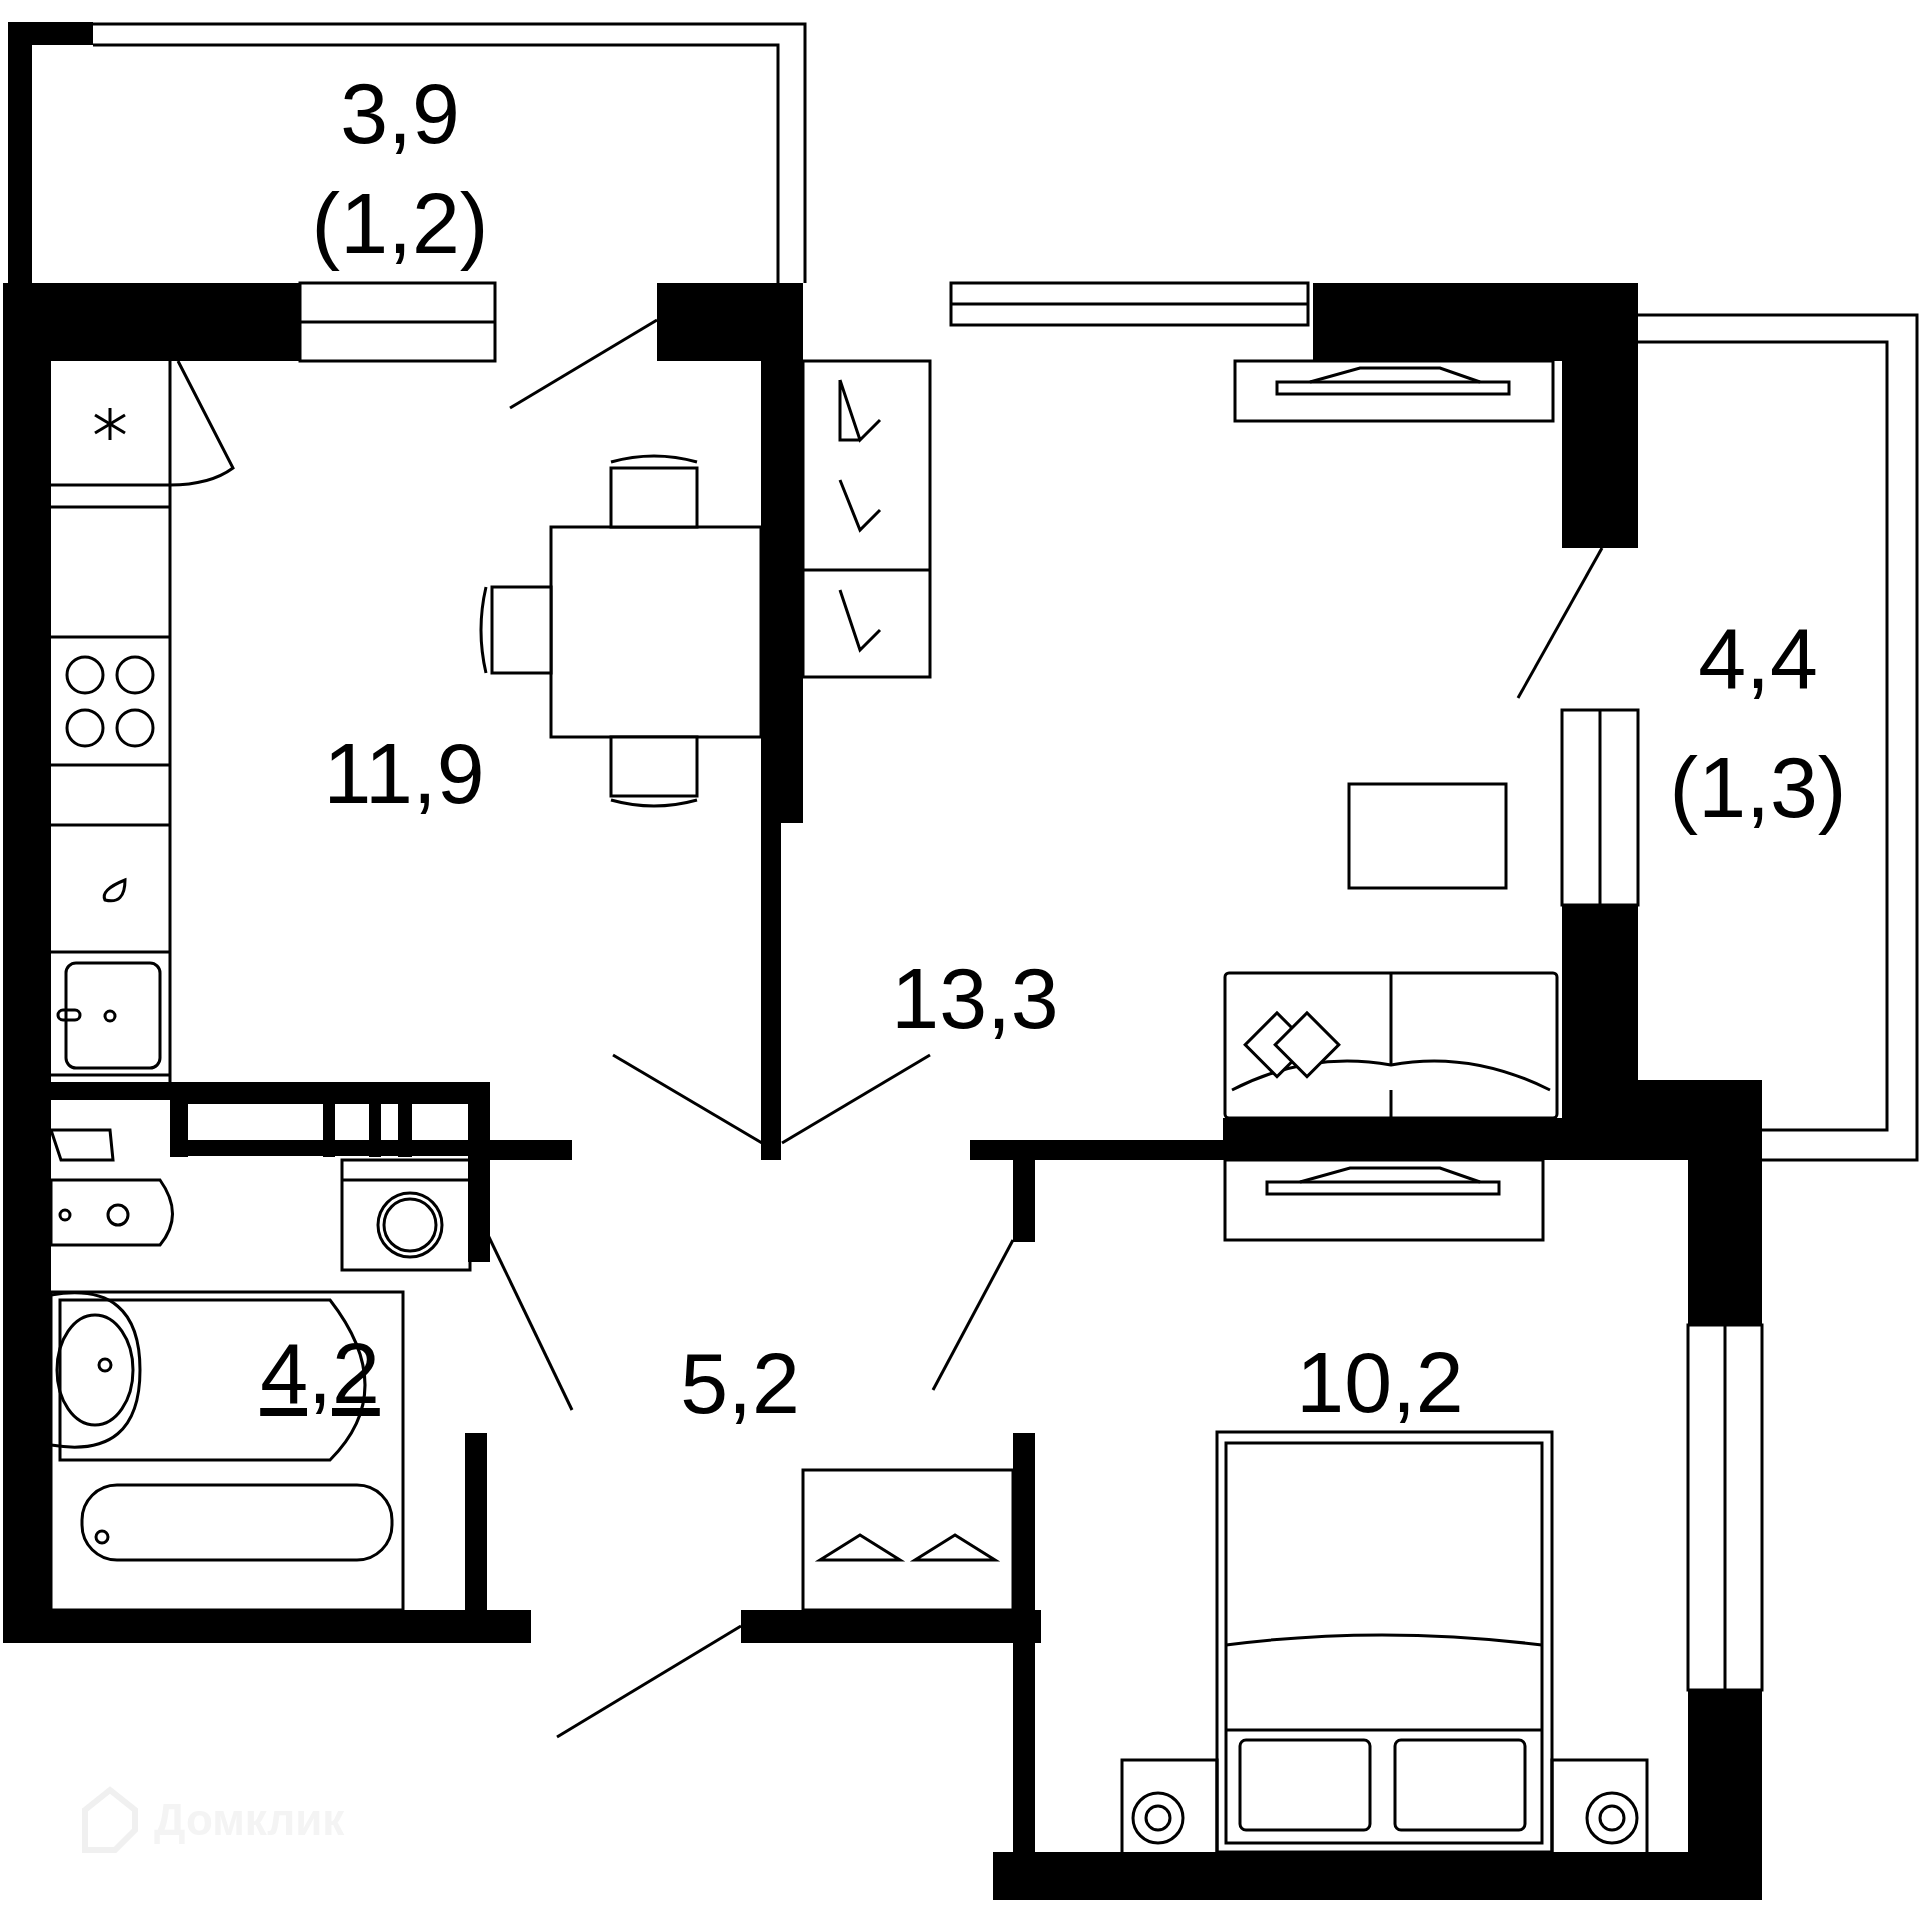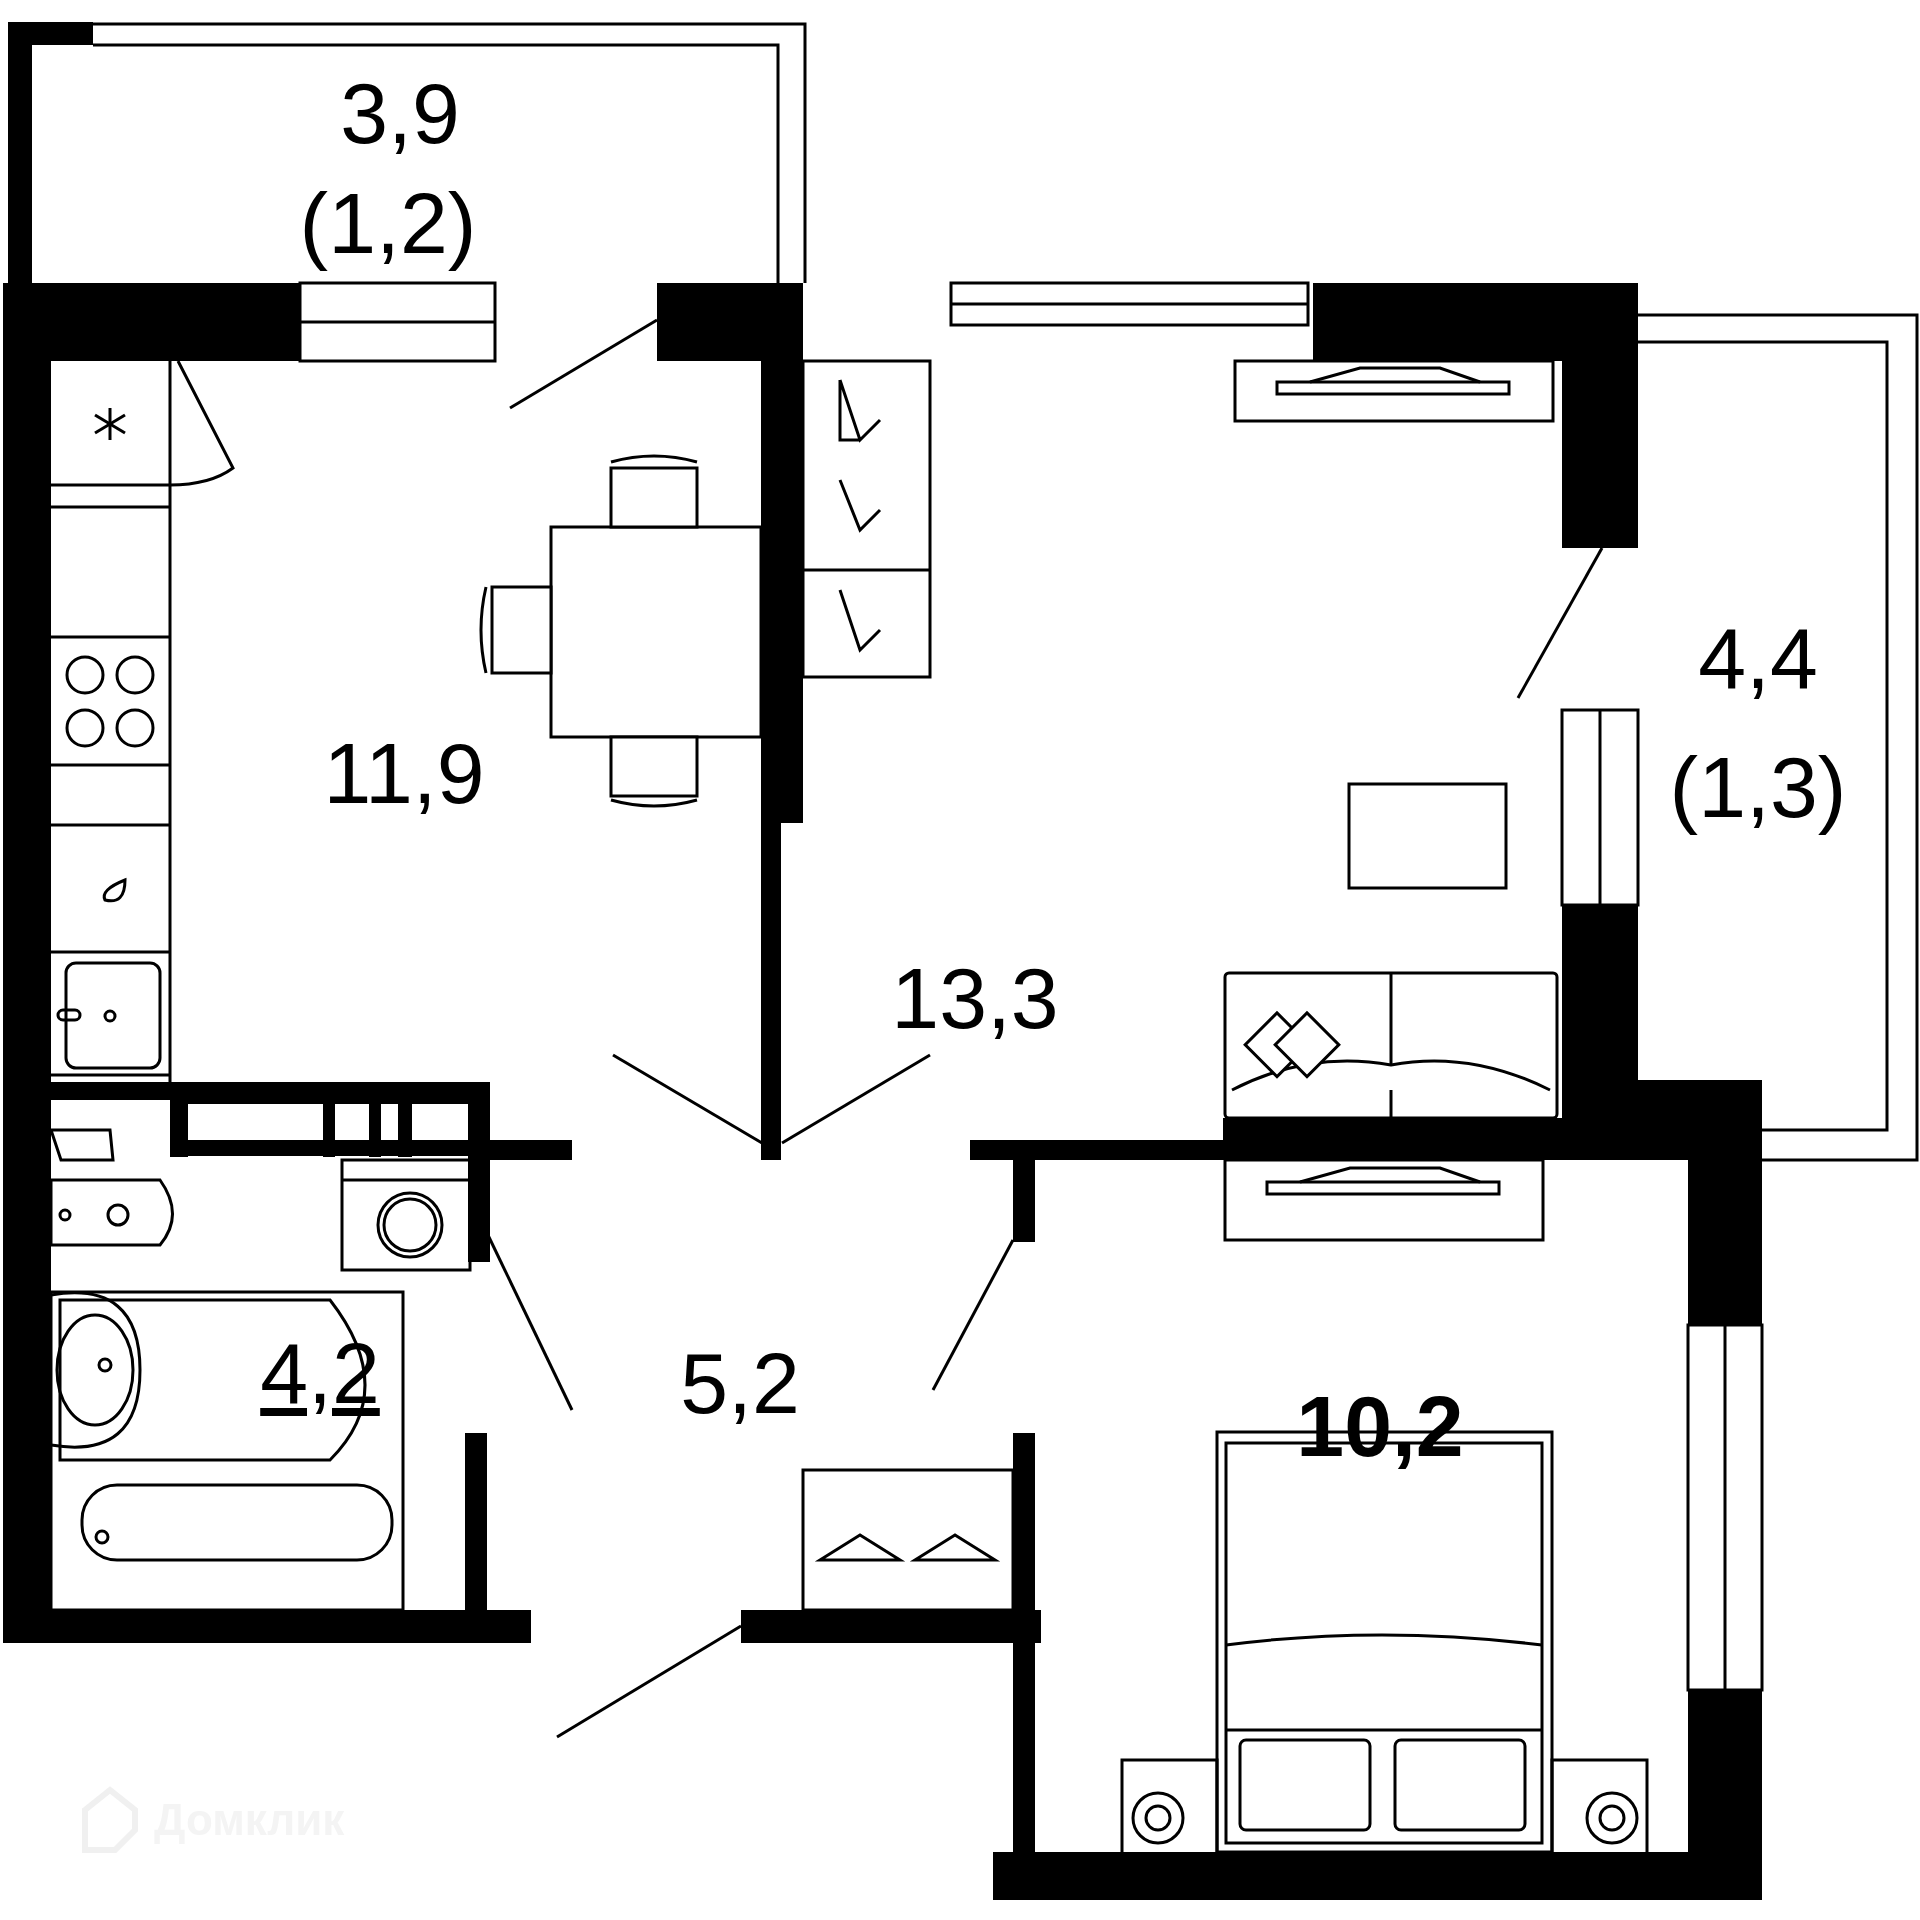--- a/index.html
+++ b/index.html
@@ -193,27 +193,27 @@
       <circle cx="1158" cy="1818" r="12"></circle>
   </g>
   <g fill="none" stroke="#000" stroke-width="3">
     <rect x="1552" y="1760" width="95" height="95"></rect>
     <circle cx="1612" cy="1818" r="25"></circle>
       <circle cx="1612" cy="1818" r="12"></circle>
   </g>
 </svg>
 
 <div class="lbl" style="left:400px;top:70px;">3,9</div>
-<div class="lbl" style="left:388px;top:180px;">(1,2)</div>
+<div class="lbl" style="left:400px;top:180px;">(1,2)</div>
 <div class="lbl" style="left:404px;top:730px;">11,9</div>
 <div class="lbl" style="left:975px;top:955px;">13,3</div>
 <div class="lbl" style="left:1758px;top:615px;">4,4</div>
 <div class="lbl" style="left:1758px;top:744px;">(1,3)</div>
 <div class="lbl" style="left:320px;top:1330px;text-decoration:underline;">4,2</div>
 <div class="lbl" style="left:740px;top:1320px;margin-top:20px;">5,2</div>
-<div class="lbl" style="left:1380px;top:1383px;font-weight:bold;">10,2</div>
+<div class="lbl" style="left:1380px;top:1339px;">10,2</div>
 
 <div class="wm">
   <svg width="60" height="70" viewBox="0 0 60 70" style="position:static">
     <path d="M5 25 L30 5 L55 25 L55 45 L35 65 L5 65 Z" fill="none" stroke="#f0f0f0" stroke-width="6"></path>
   </svg>
   <span>Домклик</span>
 </div>
 
 </body></html>

